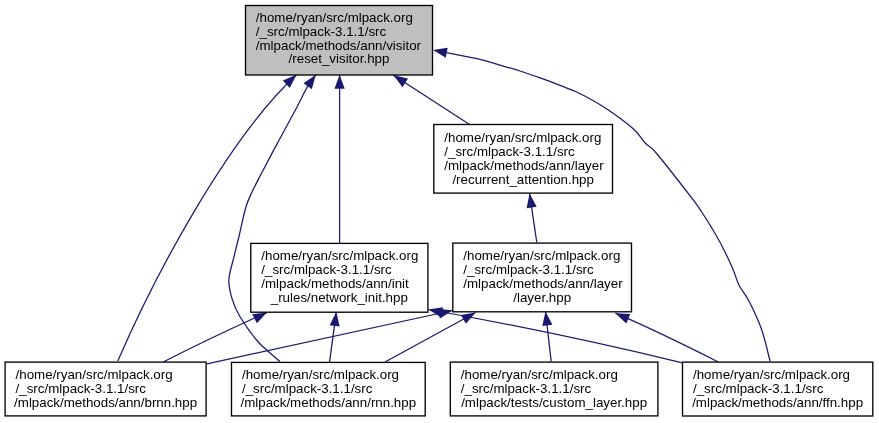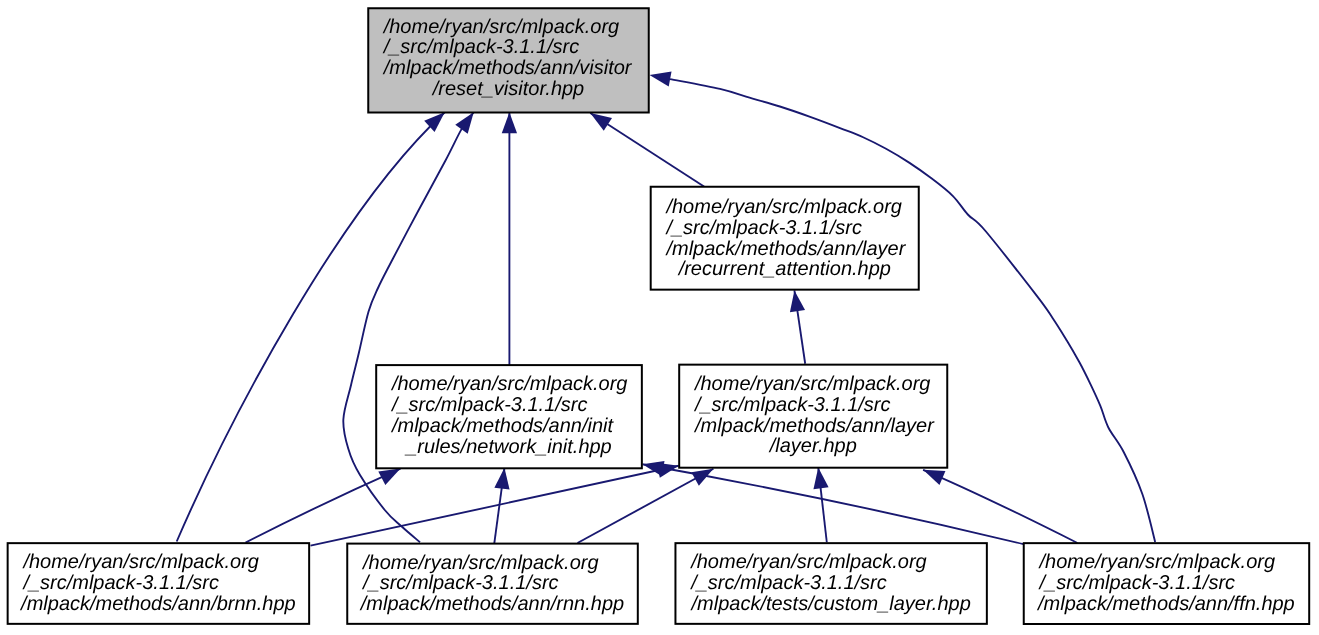--- a/index.html
+++ b/index.html
@@ -1,21 +1,21 @@
 <!DOCTYPE html>
 <html><head>
 <meta charset="utf-8">
 <style>
   html,body{margin:0;padding:0;background:#ffffff;}
   svg{display:block;}
   text{font-family:"Liberation Sans",sans-serif;font-size:13.33px;fill:#000000;}
 </style>
 </head>
 <body>
-<div style="filter:opacity(1);width:879px;height:423px;font-style:italic;">
+<div style="filter:opacity(1);width:879px;height:423px;">
 <svg style="filter:blur(0px)" width="879" height="423" viewBox="0 0 879 423">
   <rect x="0" y="0" width="879" height="423" fill="#ffffff"></rect>
 
   <g stroke="#191970" stroke-width="1.25" fill="none">
 
     <path d="M117.8,361 C155,275 228,138 296.5,74.8"></path>
 
     <path d="M280,361.5 C278.0,359.8 271.9,354.8 268.0,351.2 C264.1,347.6 261.2,345.8 256.5,340.0 C251.8,334.2 244.1,323.5 240.0,316.7 C235.9,309.9 234.0,305.4 232.2,299.2 C230.3,293.0 228.6,286.8 228.9,279.7 C229.2,272.6 232.4,263.8 234.1,256.3 C235.8,248.9 237.4,243.1 239.3,235.0 C241.2,226.9 243.6,214.9 245.7,207.7 C247.8,200.5 249.5,197.4 252.0,192.0 C254.5,186.6 256.2,183.5 260.6,175.0 C265.0,166.5 272.5,152.3 278.6,141.0 C284.7,129.7 292.1,116.2 297.0,107.0 C301.9,97.8 304.6,91.5 307.7,86.1 C310.8,80.7 314.4,76.7 315.8,74.8"></path>
 
     <path d="M339.6,243.4 L339.6,74.8"></path>

